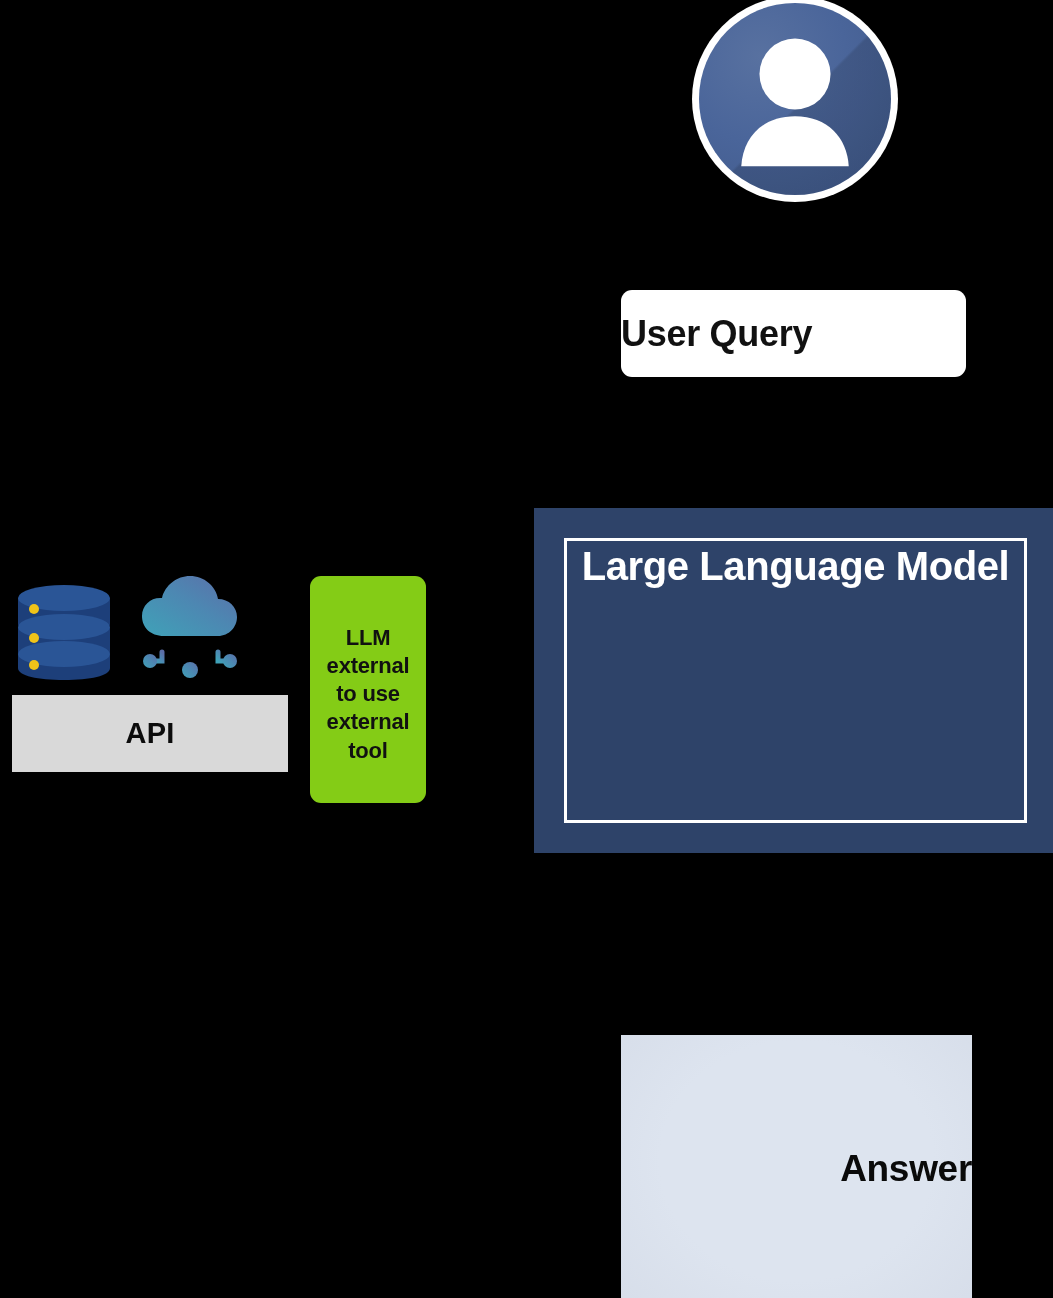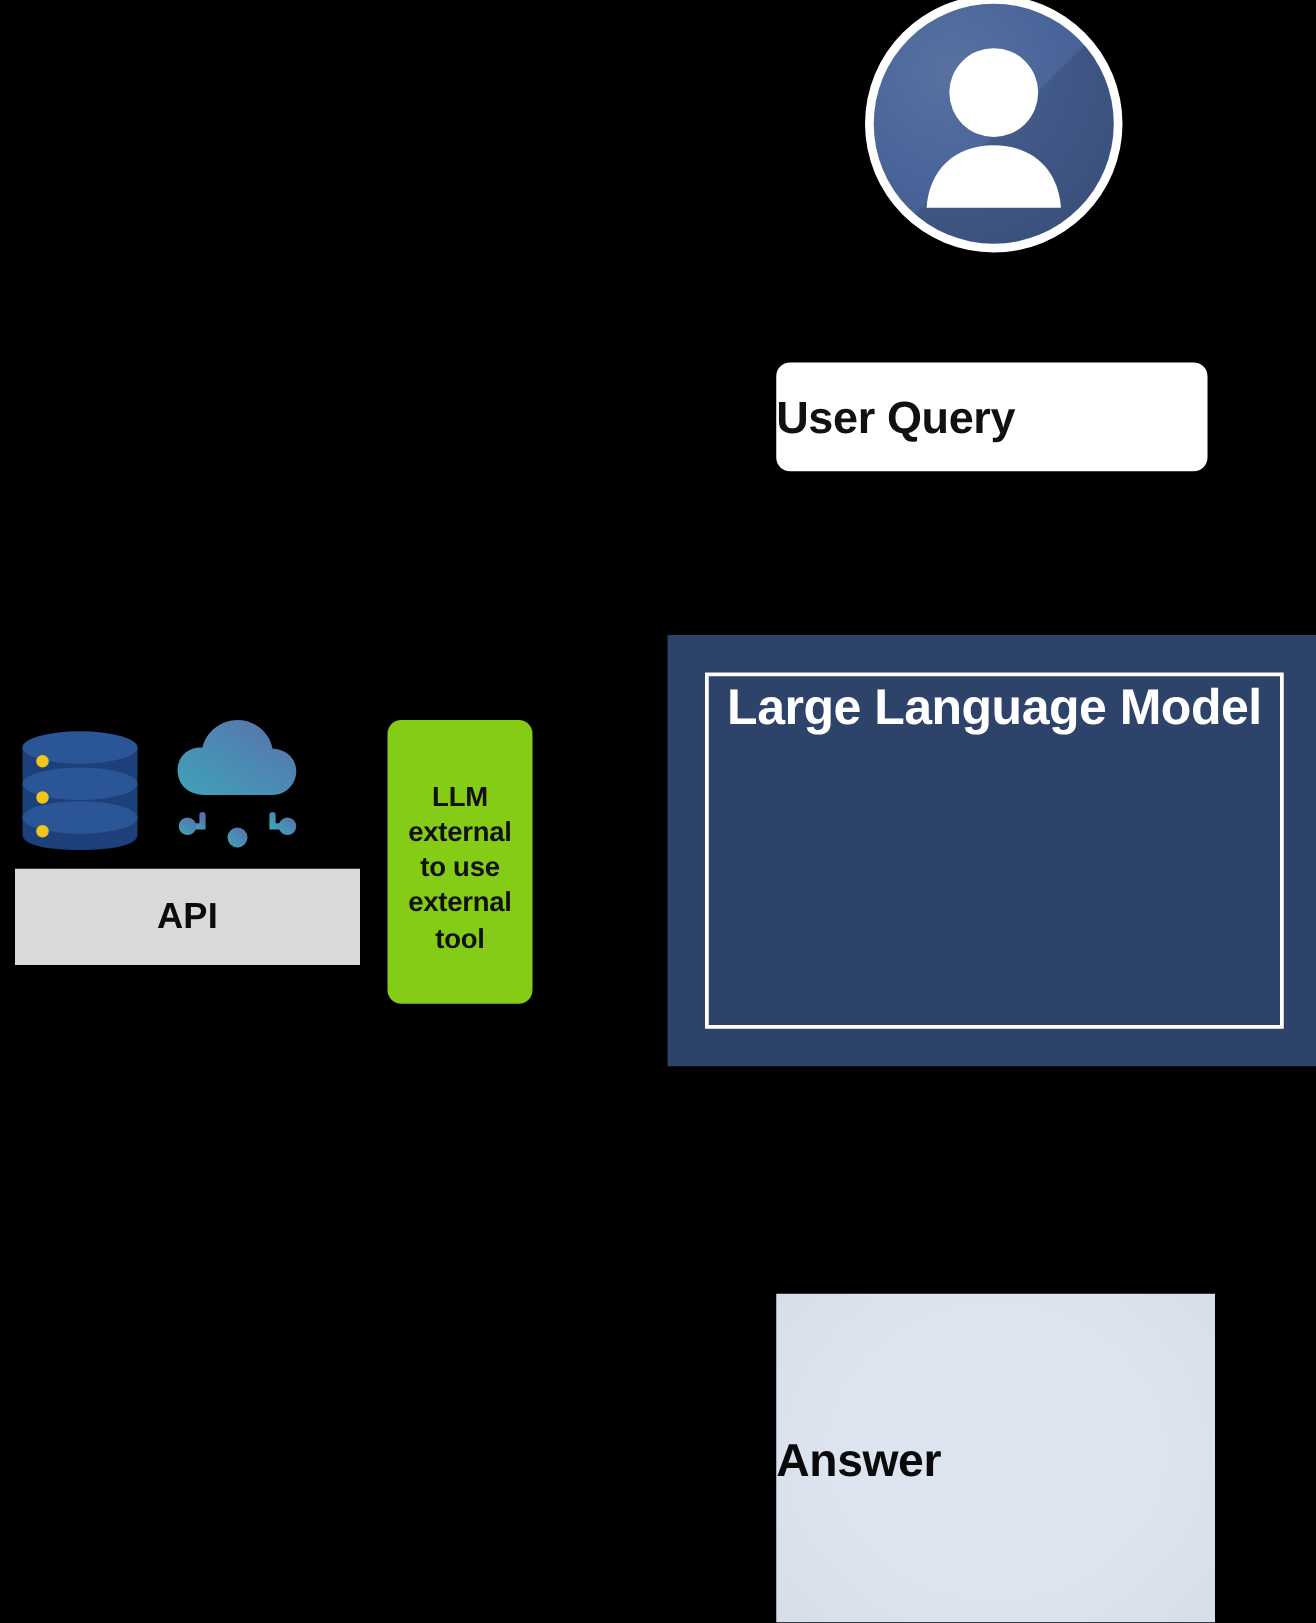--- a/index.html
+++ b/index.html
@@ -166,21 +166,21 @@
     width: 351px;
     height: 280px;
     background:
       radial-gradient(ellipse at 50% 45%, #dde4ef 0%, #dde4ef 55%, #d6dde9 100%);
   }
   .answer-label {
     position: absolute;
     left: 0;
     top: 113px;
     width: 100%;
-    text-align: left;
+    text-align: right;
     font-size: 37px;
     font-weight: bold;
     color: #0a0a0a;
     letter-spacing: -0.3px;
   }
 </style>
 </head>
 <body>
 
 <div id="canvas">

